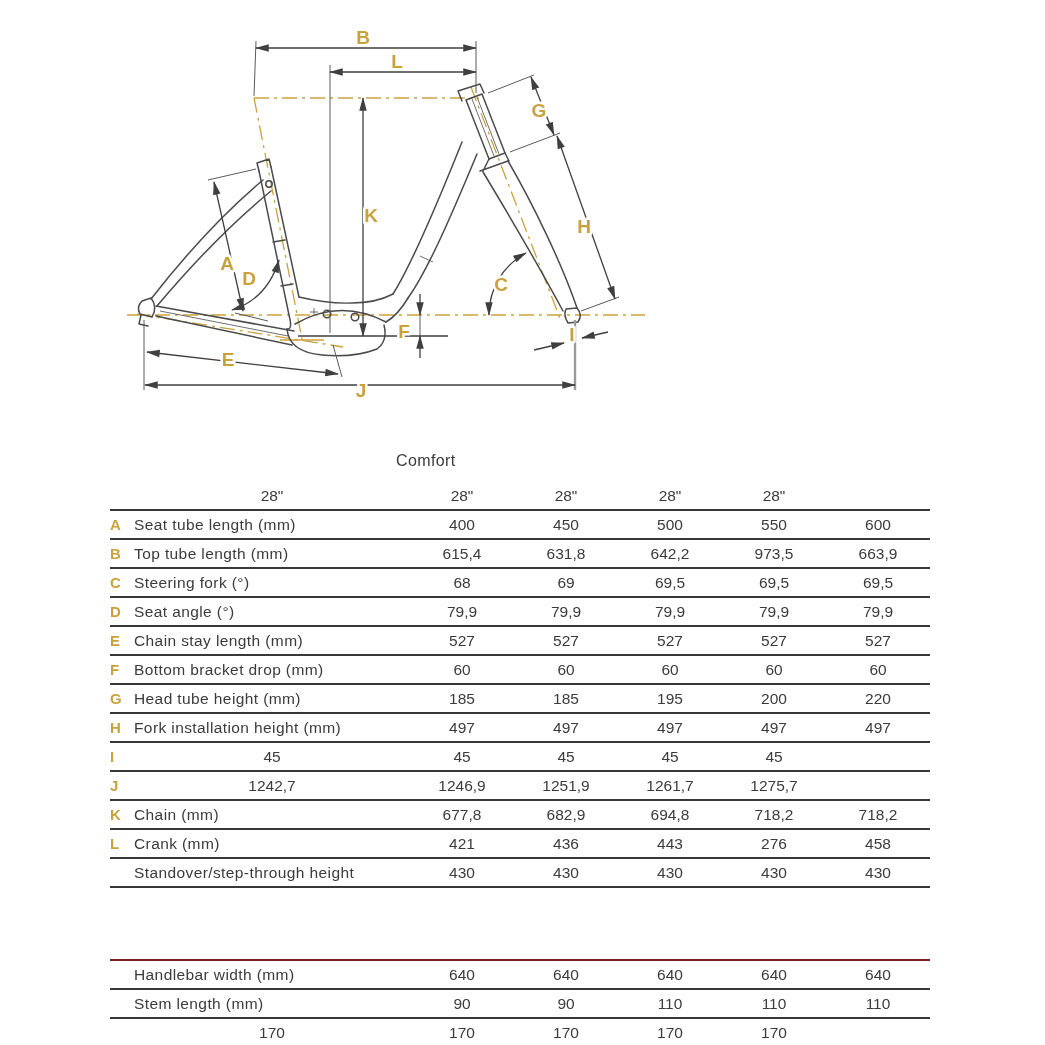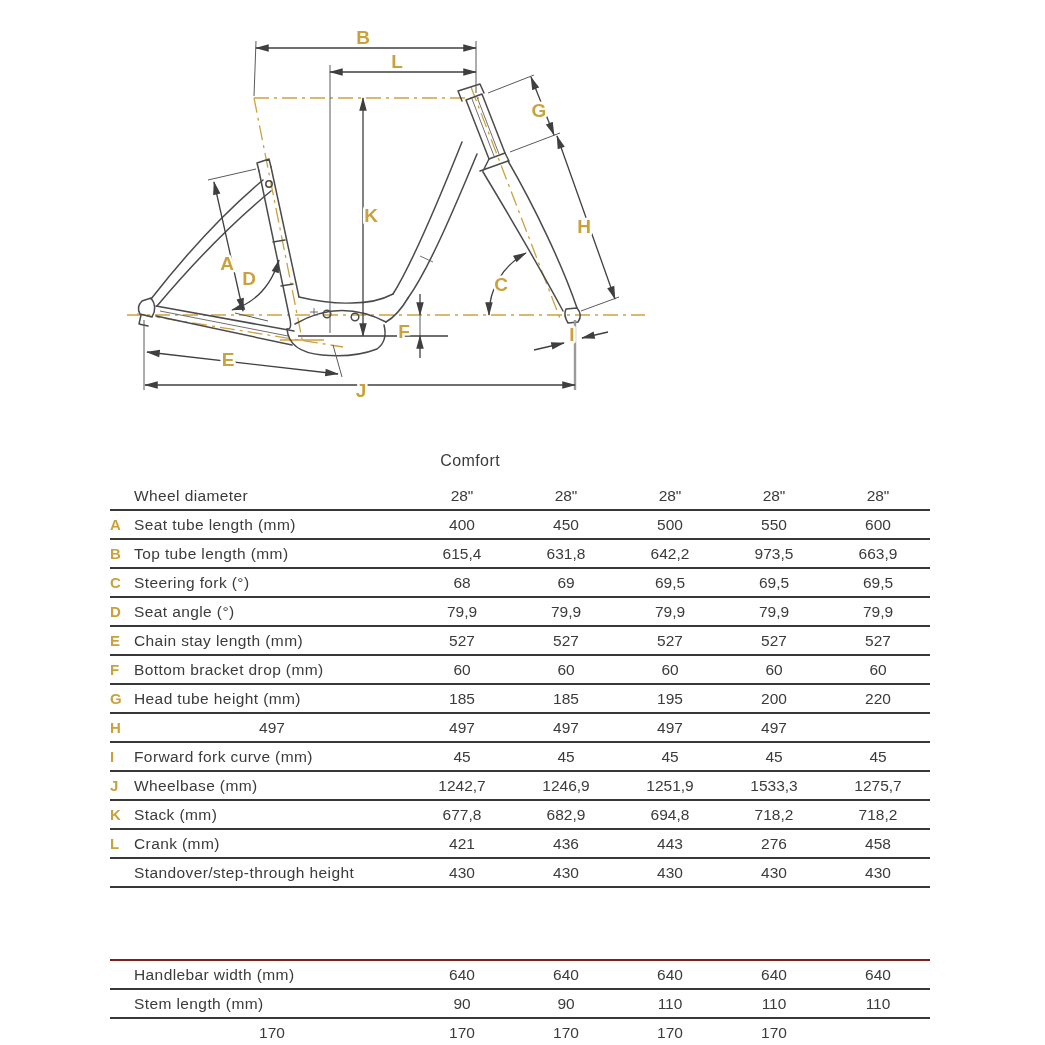--- a/index.html
+++ b/index.html
@@ -18,21 +18,21 @@
     text-anchor:middle;paint-order:stroke;stroke:#ffffff;stroke-width:5px;stroke-linejoin:round;}
   
   .geo-table{position:absolute;left:110px;width:820px;}
   #tbl1{top:482px;}
   #tbl2{top:920px;border-top:2px solid #7f1d1d;margin-top:39px;}
   .trow{display:grid;grid-template-columns:24px 276px repeat(5,104px);height:29px;
     align-items:center;border-bottom:2px solid #383838;box-sizing:border-box;}
   .c-letter{color:#C9A23C;font-size:15px;font-weight:600;}
   .c-label{font-size:15.5px;letter-spacing:.4px;font-weight:500;color:#3b3b3b;}
   .c-val{font-size:15.5px;text-align:center;color:#3b3b3b;font-weight:500;}
-  #tableTitle{position:absolute;left:396px;top:452px;width:104px;text-align:right;
+  #tableTitle{position:absolute;left:396px;top:452px;width:104px;text-align:left;
     font-size:16px;letter-spacing:.4px;color:#3b3b3b;}
 </style>
 </head>
 <body>
 
 <div id="stage">
 
   <svg id="diagram" viewBox="0 0 1045 435" xmlns="http://www.w3.org/2000/svg">
     <defs>
       <marker id="ar" viewBox="0 0 12 8" refX="11.2" refY="4" markerWidth="11" markerHeight="7" orient="auto-start-reverse">
@@ -137,21 +137,20 @@
       <text class="dimL" x="228" y="366">E</text>
       <text class="dimL" x="361" y="397">J</text>
     </g>
   </svg>
 
   <div id="tableTitle">Comfort</div>
 
   <div id="tbl1" class="geo-table">
       <div class="trow">
         <span class="c-letter"></span>
-        <span class="c-label">Wheel diameter</span>
         <span class="c-val">28"</span>
         <span class="c-val">28"</span>
         <span class="c-val">28"</span>
         <span class="c-val">28"</span>
         <span class="c-val">28"</span>
       </div>
       <div class="trow">
         <span class="c-letter">A</span>
         <span class="c-label">Seat tube length (mm)</span>
         <span class="c-val">400</span>
@@ -209,47 +208,46 @@
         <span class="c-letter">G</span>
         <span class="c-label">Head tube height (mm)</span>
         <span class="c-val">185</span>
         <span class="c-val">185</span>
         <span class="c-val">195</span>
         <span class="c-val">200</span>
         <span class="c-val">220</span>
       </div>
       <div class="trow">
         <span class="c-letter">H</span>
+        <span class="c-label">Fork installation height (mm)</span>
         <span class="c-val">497</span>
         <span class="c-val">497</span>
         <span class="c-val">497</span>
         <span class="c-val">497</span>
         <span class="c-val">497</span>
       </div>
       <div class="trow">
         <span class="c-letter">I</span>
-        <span class="c-label">Forward fork curve (mm)</span>
         <span class="c-val">45</span>
         <span class="c-val">45</span>
         <span class="c-val">45</span>
         <span class="c-val">45</span>
         <span class="c-val">45</span>
       </div>
       <div class="trow">
         <span class="c-letter">J</span>
-        <span class="c-label">Wheelbase (mm)</span>
         <span class="c-val">1242,7</span>
         <span class="c-val">1246,9</span>
         <span class="c-val">1251,9</span>
-        <span class="c-val">1533,3</span>
+        <span class="c-val">1261,7</span>
         <span class="c-val">1275,7</span>
       </div>
       <div class="trow">
         <span class="c-letter">K</span>
-        <span class="c-label">Stack (mm)</span>
+        <span class="c-label">Chain (mm)</span>
         <span class="c-val">677,8</span>
         <span class="c-val">682,9</span>
         <span class="c-val">694,8</span>
         <span class="c-val">718,2</span>
         <span class="c-val">718,2</span>
       </div>
       <div class="trow">
         <span class="c-letter">L</span>
         <span class="c-label">Crank (mm)</span>
         <span class="c-val">421</span>

